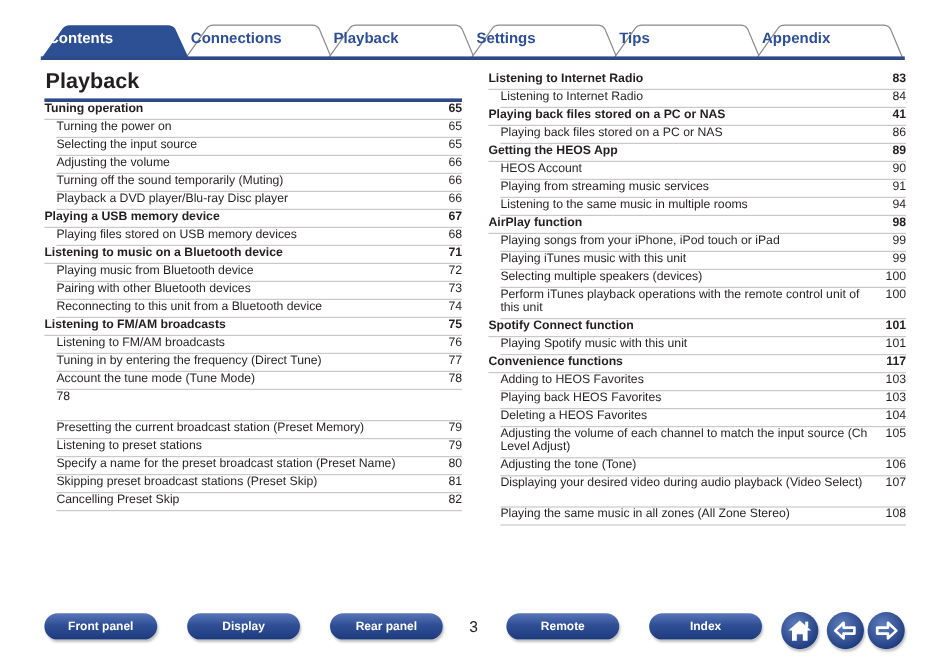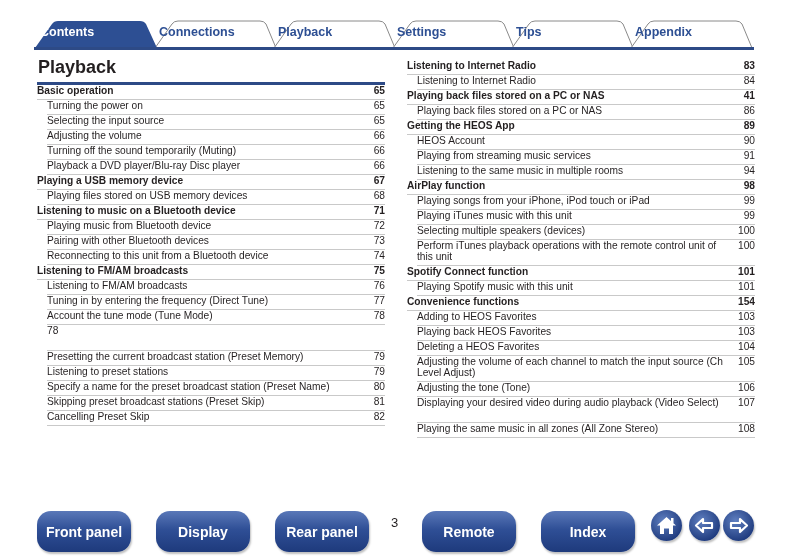--- a/index.html
+++ b/index.html
@@ -22,23 +22,23 @@
   .toc-row { position:relative; display:flex; justify-content:space-between; align-items:flex-start;
              border-bottom:1px solid #c9c9c9; box-sizing:border-box; font-size:10.2px; line-height:11px;
              padding-bottom:1px; }
   .toc-row.section { font-weight:bold; height:15px; margin-left:0; }
   .toc-row.sub { height:15px; margin-left:10px; }
   .toc-row.sub.two-line { height:26px; }
   .toc-row .lbl { flex:1; padding-right:6px; }
   .toc-row .pg { white-space:nowrap; text-align:right; }
 
   
-  .footer-btn { position:absolute; top:511px; width:94px; height:41px; border-radius:14px;
+  .footer-btn { position:absolute; top:511px; width:94px; height:22px; border-radius:14px;
                 background:linear-gradient(#5a78b8 0%, #2f4f96 45%, #1e3a7c 100%);
-                box-shadow:1px 2px 2px rgba(0,0,0,0.25); color:#fff; font-weight:bold; font-size:14px;
+                box-shadow:1px 2px 2px rgba(0,0,0,0.25); color:#fff; font-weight:bold; font-size:10px;
                 display:flex; align-items:center; justify-content:center; cursor:pointer; }
   .page-num { position:absolute; left:391px; top:515px; font-size:13px; color:#231f20; }
   .round-btn { position:absolute; top:510px; width:31px; height:31px; border-radius:50%;
                background:radial-gradient(circle at 40% 35%, #5f7fc0, #1f3b7e 75%);
                box-shadow:1px 2px 2px rgba(0,0,0,0.25); cursor:pointer; }
   .round-btn svg { position:absolute; left:0; top:0; }
 </style>
 </head>
 <body>
 
@@ -61,21 +61,21 @@
   <div class="tab-label" style="left:397px;">Settings</div>
   <div class="tab-label" style="left:516px;">Tips</div>
   <div class="tab-label" style="left:635px;">Appendix</div>
 </div>
 
 <div class="page-title">Playback</div>
 <div class="title-rule"></div>
 
 <div class="toc" id="toc-left" style="left:37px; top:85px; width:348px;">
     <div class="toc-row section">
-      <span class="lbl">Basic operation</span>
+      <span class="lbl">Tuning operation</span>
       <span class="pg">65</span>
     </div>
     <div class="toc-row sub">
       <span class="lbl">Turning the power on</span>
       <span class="pg">65</span>
     </div>
     <div class="toc-row sub">
       <span class="lbl">Selecting the input source</span>
       <span class="pg">65</span>
     </div>
@@ -212,21 +212,21 @@
     <div class="toc-row section">
       <span class="lbl">Spotify Connect function</span>
       <span class="pg">101</span>
     </div>
     <div class="toc-row sub">
       <span class="lbl">Playing Spotify music with this unit</span>
       <span class="pg">101</span>
     </div>
     <div class="toc-row section">
       <span class="lbl">Convenience functions</span>
-      <span class="pg">154</span>
+      <span class="pg">117</span>
     </div>
     <div class="toc-row sub">
       <span class="lbl">Adding to HEOS Favorites</span>
       <span class="pg">103</span>
     </div>
     <div class="toc-row sub">
       <span class="lbl">Playing back HEOS Favorites</span>
       <span class="pg">103</span>
     </div>
     <div class="toc-row sub">

